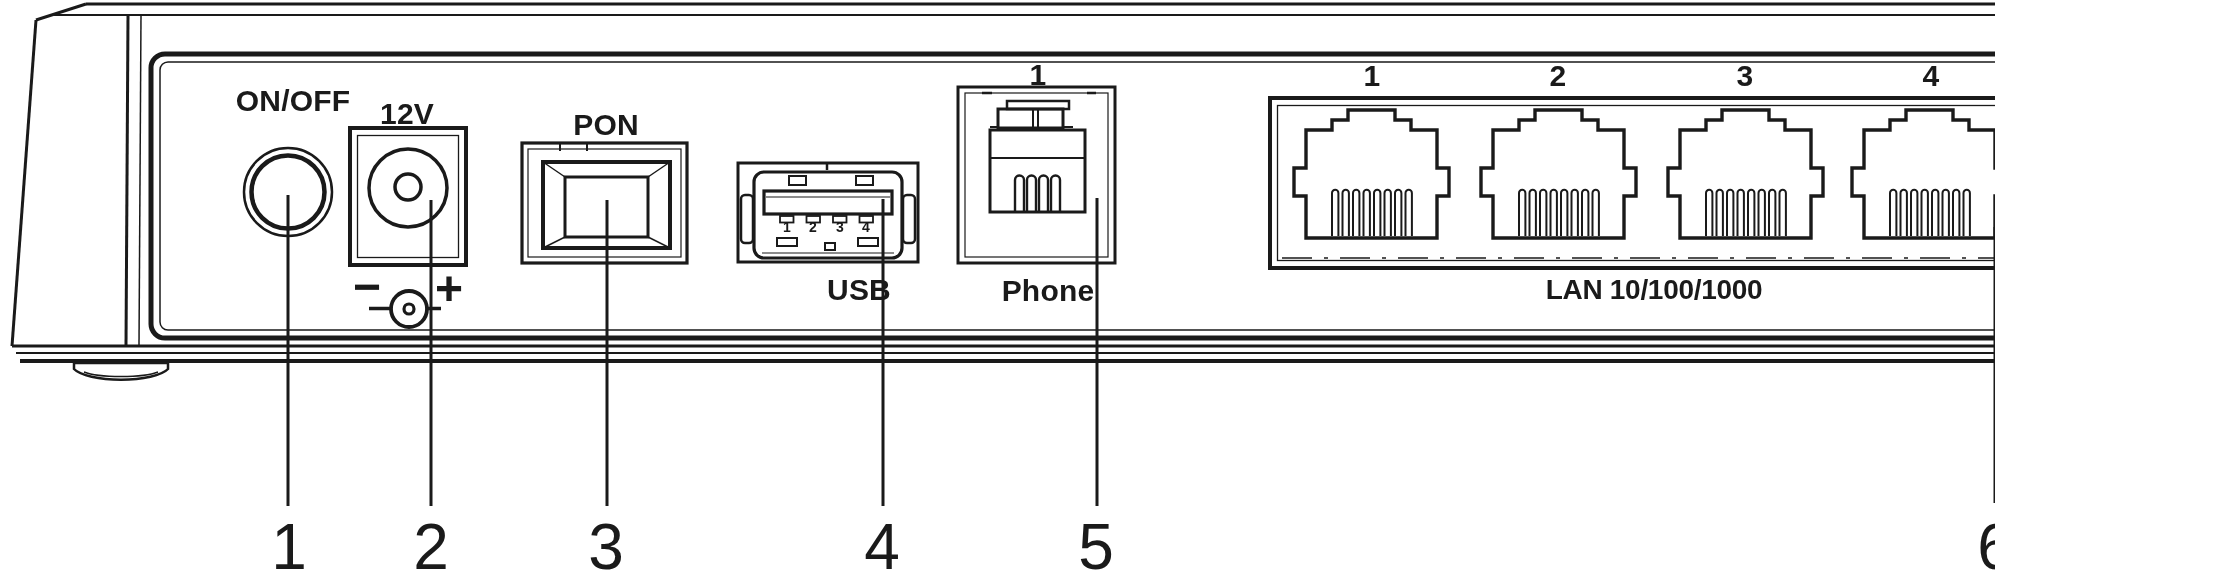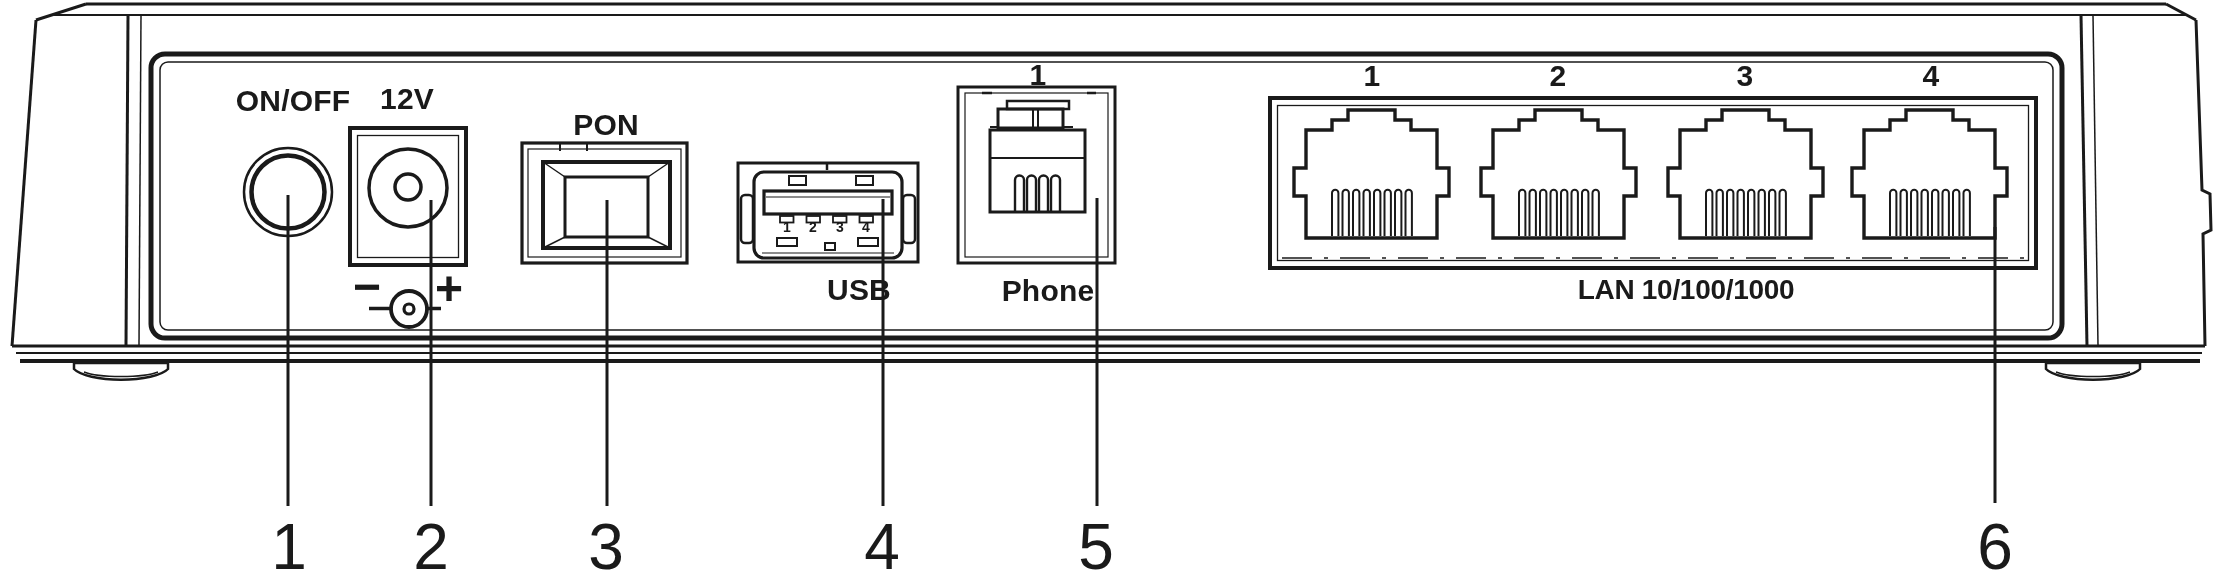--- a/index.html
+++ b/index.html
@@ -1,28 +1,28 @@
 <!DOCTYPE html>
 <html><head>
 <meta charset="utf-8">
 <style>
   html,body { margin:0; padding:0; background:#ffffff; }
   .stage {
-    position:relative; width:2213px; height:585px;
+    position:relative; width:1995px; height:585px;
     background:#ffffff; overflow:hidden;
     font-family:"Liberation Sans", sans-serif; color:#1a1a1a;
   }
   .art { position:absolute; left:0; top:0; width:2213px; height:585px; }
   .lbl {
     position:absolute; transform:translateX(-50%);
     font-weight:bold; font-size:30px; line-height:1;
     white-space:nowrap; letter-spacing:0.2px; color:#1a1a1a;
   }
   .lbl.small { font-size:14px; letter-spacing:0; }
-  .lbl.lan { font-size:28px; letter-spacing:-0.3px;margin-left:32px; }
+  .lbl.lan { font-size:28px; letter-spacing:-0.3px; }
   .lbl.sym { font-size:48px; line-height:48px; font-weight:bold; }
   .callout-num {
     position:absolute; transform:translateX(-50%);
     top:515px; font-size:64px; font-weight:400; line-height:1;
     color:#1a1a1a;
   }
 </style>
 </head>
 <body>
 
@@ -150,21 +150,21 @@
       <path d="M288,195 V506"></path>
       <path d="M431,200 V506"></path>
       <path d="M607,200 V506"></path>
       <path d="M883,199 V506"></path>
       <path d="M1097,198 V506"></path>
       <path d="M1995,227 V503"></path>
     </g>
   </svg>
 
   <div class="lbl" style="left:293px; top:86px;">ON/OFF</div>
-  <div class="lbl" style="left:407px; top:84px;">12V</div>
+  <div class="lbl" style="left:407px; top:99px;">12V</div>
   <div class="lbl sym" style="left:367px; top:263px;">−</div>
   <div class="lbl sym" style="left:449px; top:265px;">+</div>
   <div class="lbl" style="left:606px; top:86px;margin-top:24px;">PON</div>
   <div class="lbl" style="left:859px; top:275px;">USB</div>
   <div class="lbl small" style="left:787px; top:220px;">1</div>
   <div class="lbl small" style="left:813px; top:220px;">2</div>
   <div class="lbl small" style="left:840px; top:220px;">3</div>
   <div class="lbl small" style="left:866px; top:220px;">4</div>
   <div class="lbl" style="left:1038px; top:60px;">1</div>
   <div class="lbl" style="left:1048px; top:276px;">Phone</div>

